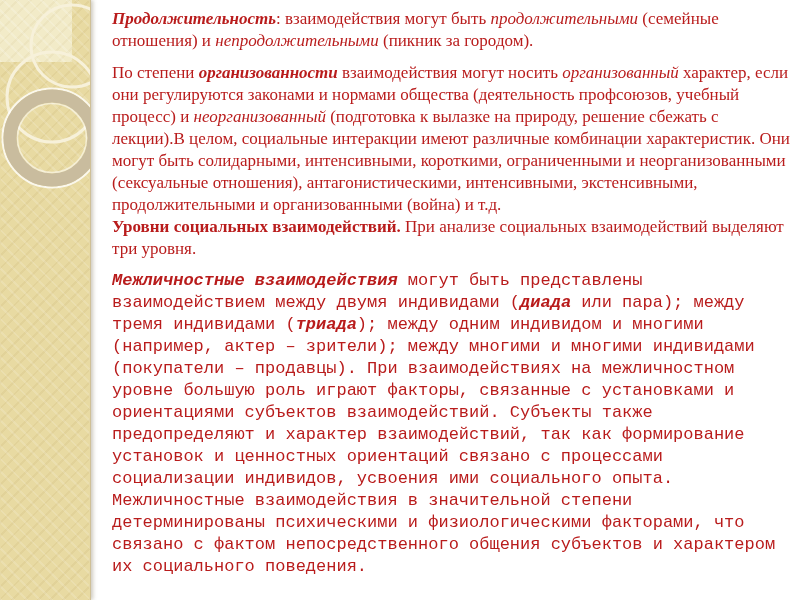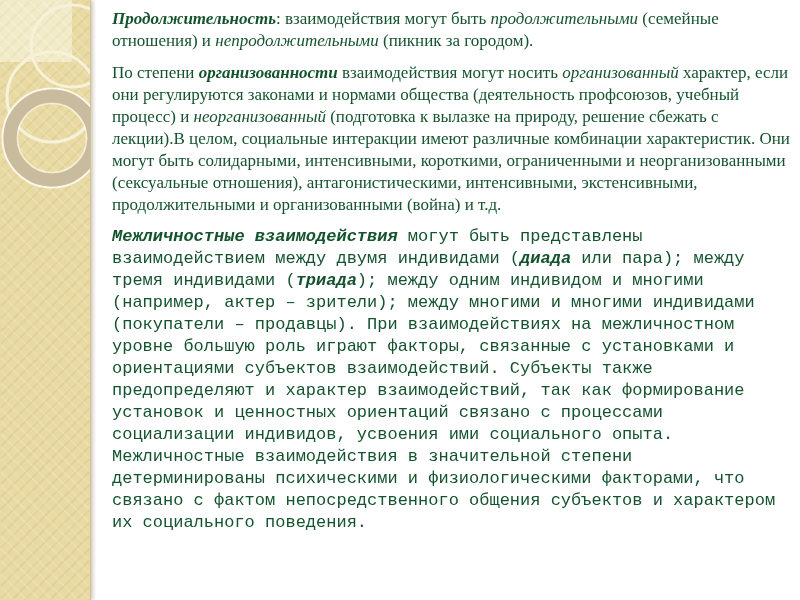--- a/index.html
+++ b/index.html
@@ -26,21 +26,21 @@
     position:absolute;left:0;top:0;width:72px;height:62px;
     background-color:#f2ebc8;
     background-image:
       repeating-linear-gradient(45deg, rgba(255,255,255,0.18) 0 2px, transparent 2px 9px),
       repeating-linear-gradient(-45deg, rgba(170,140,70,0.07) 0 2px, transparent 2px 9px);
   }
   .circles{position:absolute;left:0;top:0;}
   
   .content{
     position:absolute;left:112px;top:8px;width:678px;
-    font-size:17px;line-height:22px;color:#14532d;
+    font-size:17px;line-height:22px;color:#b91c1c;
     text-align:left;
   }
   .content p{margin:0;}
   .content p.gap-after{margin-bottom:10px;}
   .content p.gap-before{margin-top:10px;font-family:Liberation Mono, monospace;}
   .bi{font-weight:bold;font-style:italic;}
   .i{font-style:italic;}
   .b{font-weight:bold;}
 </style>
 </head>
@@ -58,18 +58,19 @@
       <circle cx="52" cy="138" r="34.5" fill="none" stroke="rgba(255,255,255,0.55)" stroke-width="1.5"></circle>
     </svg>
   </div>
 
   <div class="content">
 
     <p class="gap-after"><span class="bi">Продолжительность</span><span>: взаимодействия могут быть </span><span class="i">продолжительными</span><span> (семейные отношения) и </span><span class="i">непродолжительными</span><span> (пикник за городом).</span></p>
 
     <p><span>По степени </span><span class="bi">организованности</span><span> взаимодействия могут носить </span><span class="i">организованный</span><span> характер, если они регулируются законами и нормами общества (деятельность профсоюзов, учебный процесс) и </span><span class="i">неорганизованный</span><span> (подготовка к вылазке на природу, решение сбежать с лекции).В целом, социальные интеракции имеют различные комбинации характеристик. Они могут быть солидарными, интенсивными, короткими, ограниченными и неорганизованными (сексуальные отношения), антагонистическими, интенсивными, экстенсивными, продолжительными и организованными (война) и т.д.</span></p>
 
+    <p><span class="b">Уровни социальных взаимодействий.</span><span> При анализе социальных взаимодействий выделяют три уровня.</span></p>
 
     <p class="gap-before"><span class="bi">Межличностные взаимодействия</span><span> могут быть представлены взаимодействием между двумя индивидами (</span><span class="bi">диада</span><span> или пара); между тремя индивидами (</span><span class="bi">триада</span><span>); между одним индивидом и многими (например, актер – зрители); между многими и многими индивидами (покупатели – продавцы). При взаимодействиях на межличностном уровне большую роль играют факторы, связанные с установками и ориентациями субъектов взаимодействий. Субъекты также предопределяют и характер взаимодействий, так как формирование установок и ценностных ориентаций связано с процессами социализации индивидов, усвоения ими социального опыта. Межличностные взаимодействия в значительной степени детерминированы психическими и физиологическими факторами, что связано с фактом непосредственного общения субъектов и характером их социального поведения.</span></p>
 
   </div>
 
 </div>
 
 </body></html>

